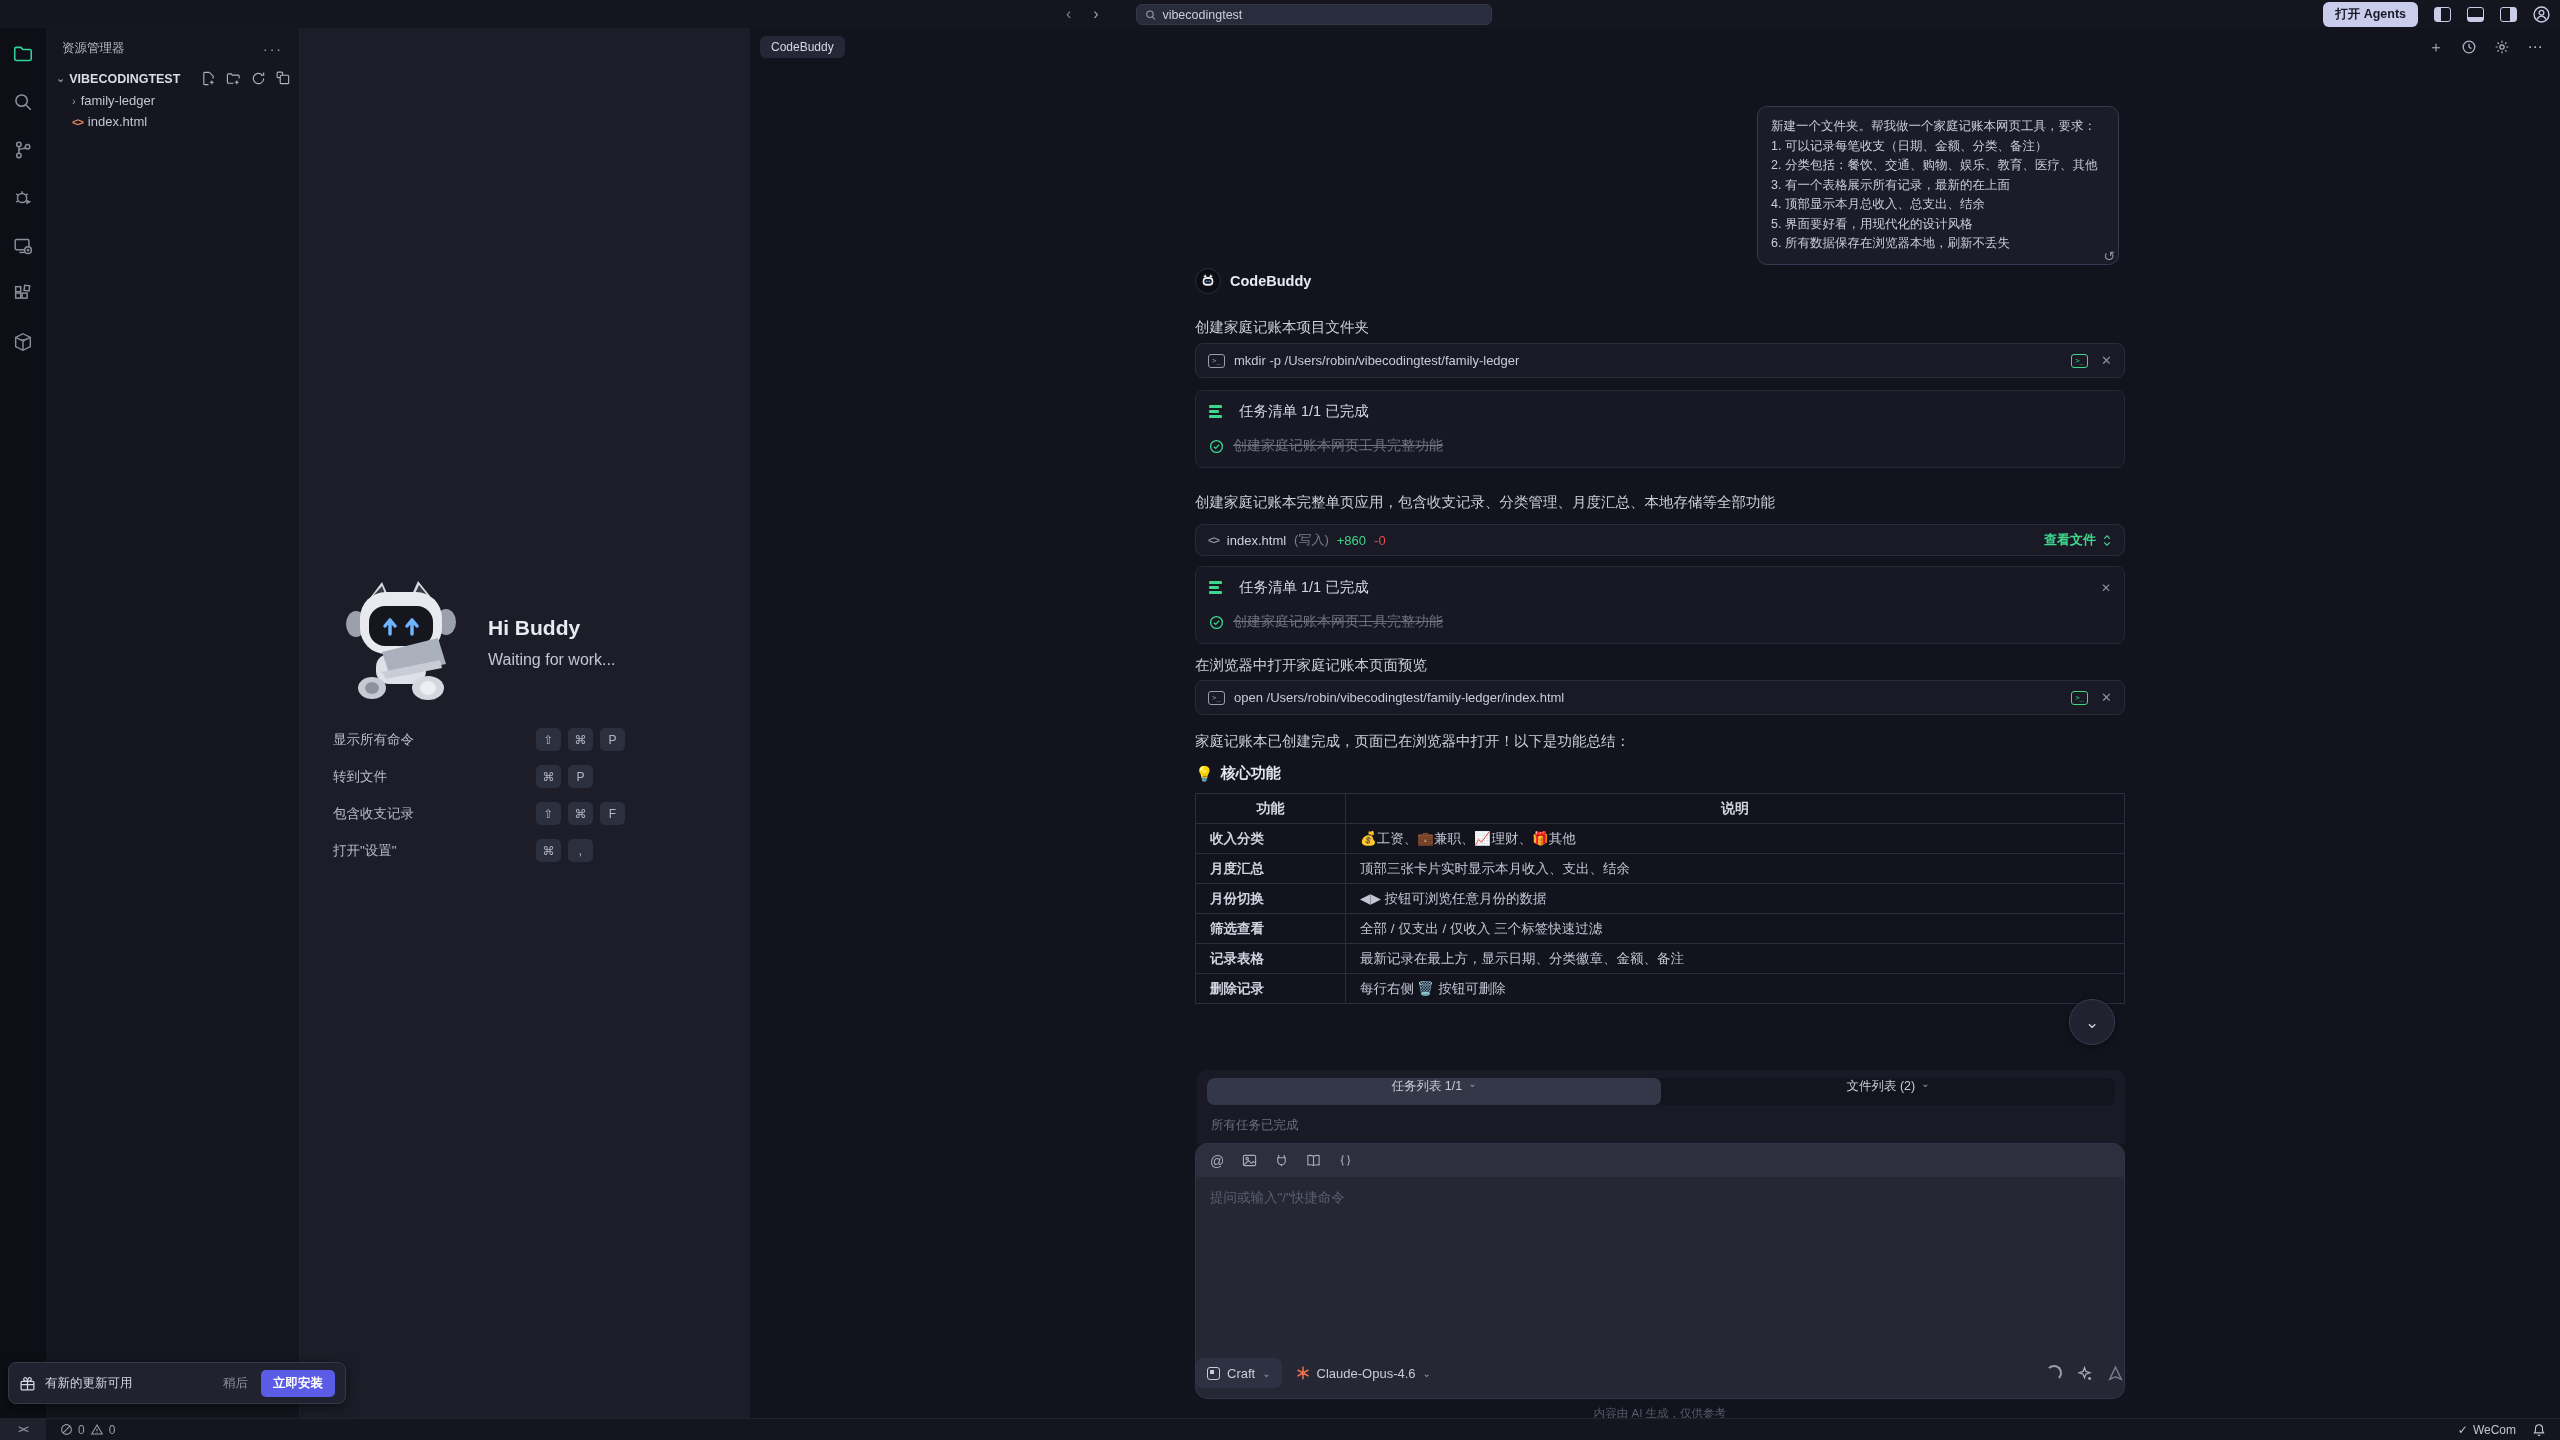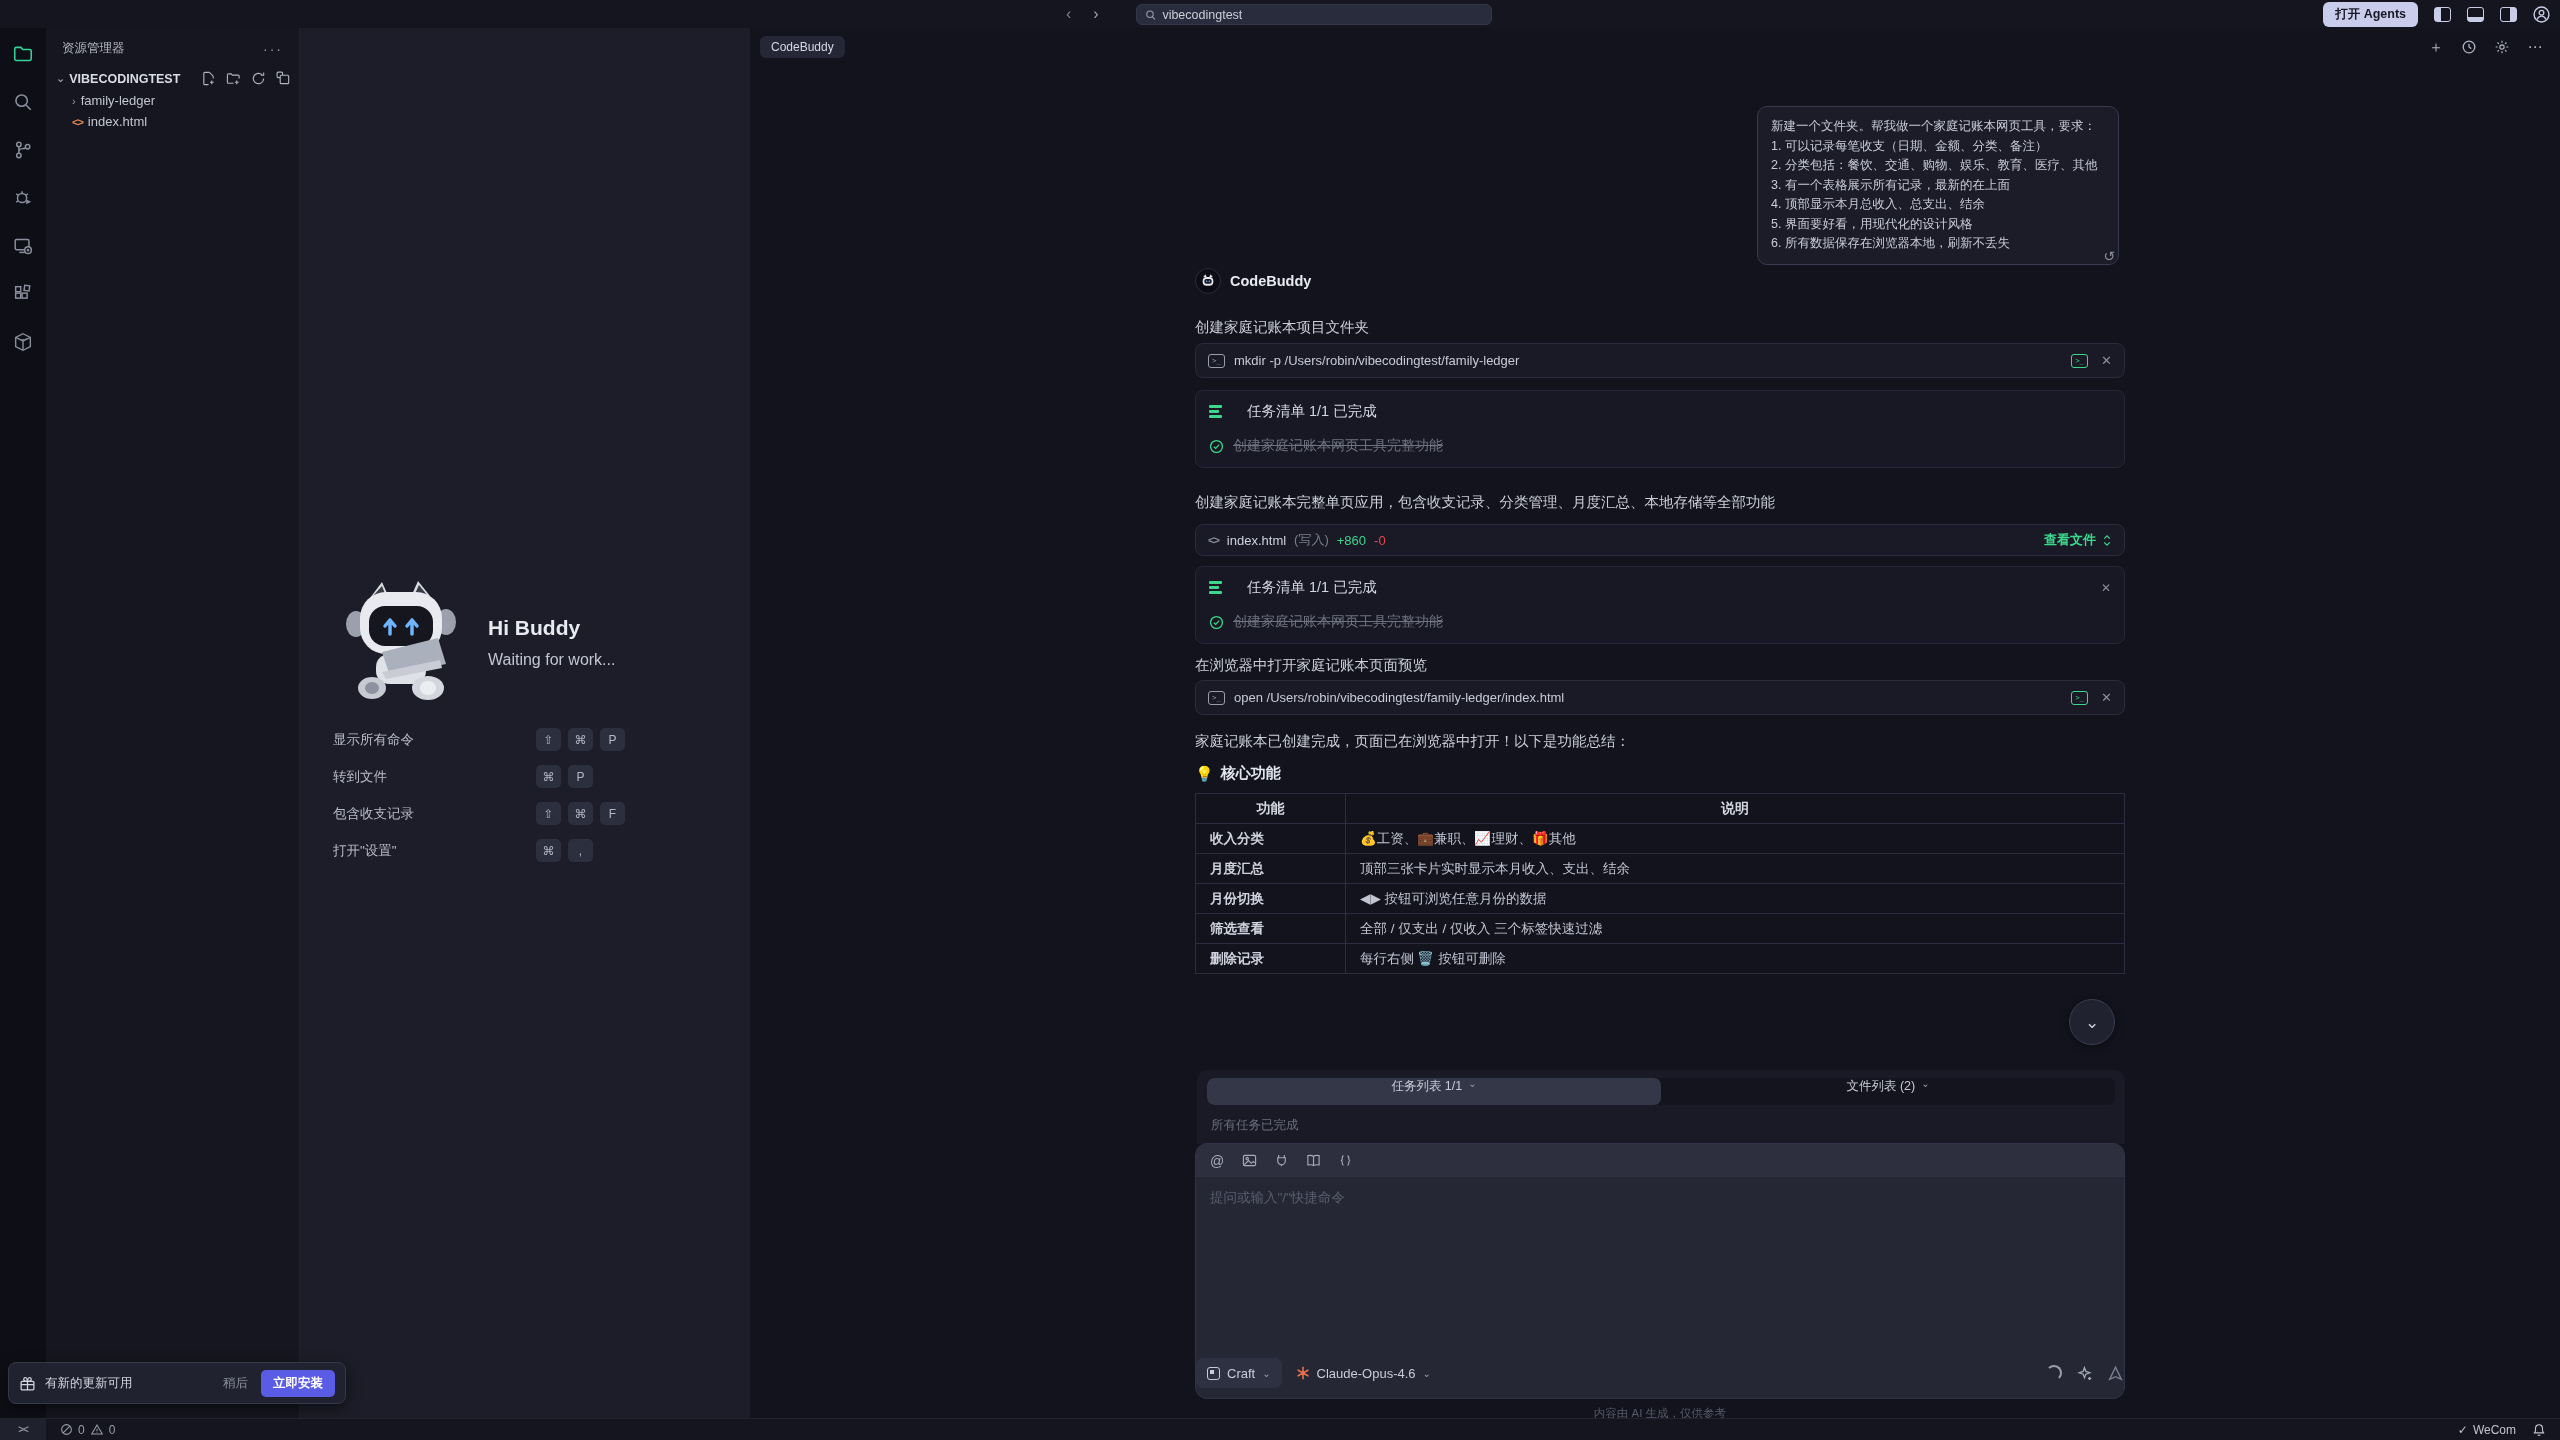--- a/index.html
+++ b/index.html
@@ -74,21 +74,21 @@
 
   .step { position:absolute; left:0; font-size:14.5px; color:#ccced9; }
   .cmdbox { position:absolute; left:0; width:930px; height:35px; background:#191a26; border:1px solid #2a2c3c; border-radius:8px; display:flex; align-items:center; padding:0 12px; gap:9px; }
   .term-ic { width:17px; height:14px; border:1.2px solid #9a9dab; border-radius:3px; color:#9a9dab; font-size:7px; display:flex; align-items:center; justify-content:center; font-family:"DejaVu Sans Mono",monospace; flex-shrink:0; }
   .term-ic.green { border-color:#3dd68c; color:#3dd68c; }
   .cmd-text { font-size:13px; color:#c8cad6; font-family:"Liberation Sans",sans-serif; }
   .cmd-right { margin-left:auto; display:flex; gap:13px; align-items:center; }
   .x-ic { color:#8b8e9c; font-size:13px; }
 
   .taskcard { position:absolute; left:0; width:930px; background:#171823; border:1px solid #262838; border-radius:8px; }
-  .tc-header { display:flex; align-items:center; gap:25px; padding:11px 13px 8px 13px; font-size:14.5px; color:#d5d7e2; }
+  .tc-header { display:flex; align-items:center; gap:17px; padding:11px 13px 8px 13px; font-size:14.5px; color:#d5d7e2; }
   .tc-x { margin-left:auto; color:#8b8e9c; font-size:12px; }
   .list-ic { display:flex; flex-direction:column; gap:2.5px; }
   .list-ic i { display:block; width:13px; height:2.5px; background:#3dd68c; border-radius:1px; }
   .list-ic i:nth-child(2){ width:10px; } .list-ic i:nth-child(3){ width:13px; }
   .tc-item { display:flex; align-items:center; gap:9px; padding:8px 13px 12px 13px; font-size:14px; color:#6f7280; }
   .tc-item .done-text { text-decoration:line-through; }
 
   .filebox { position:absolute; left:0; width:930px; height:32px; background:#191a26; border:1px solid #2a2c3c; border-radius:8px; display:flex; align-items:center; padding:0 12px; gap:8px; font-size:13px; }
   .code-ic { color:#8b8e9c; font-size:11px; letter-spacing:-1px; font-weight:bold; }
   .fname { color:#d0d2de; }
@@ -457,20 +457,24 @@
           </tr>
       <tr>
             <td class="fcol">月份切换</td>
             <td>◀▶ 按钮可浏览任意月份的数据</td>
           </tr>
       <tr>
             <td class="fcol">筛选查看</td>
             <td>全部 / 仅支出 / 仅收入 三个标签快速过滤</td>
           </tr>
       <tr>
+            <td class="fcol">记录表格</td>
+            <td>最新记录在最上方，显示日期、分类徽章、金额、备注</td>
+          </tr>
+      <tr>
             <td class="fcol">删除记录</td>
             <td>每行右侧 🗑️ 按钮可删除</td>
           </tr>
     </tbody>
       </table>
 
     <div class="scroll-down">⌄</div>
 
     <div class="tasklist-panel">
       <div class="seg">

